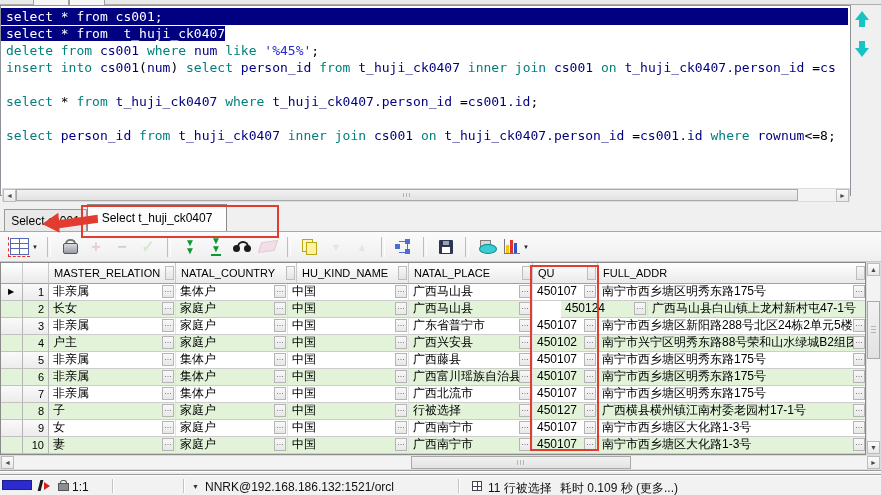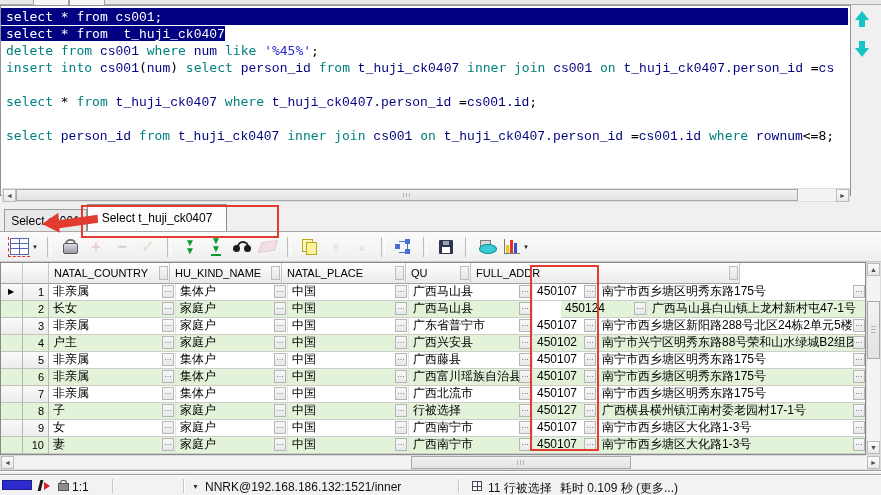--- a/index.html
+++ b/index.html
@@ -12,21 +12,21 @@
   .strip-tab{position:absolute;top:0;height:5px;background:#f6f6f6;border-left:1px solid #a0a0a0;border-right:1px solid #a0a0a0;}
 
   
   #editor{left:0;top:5px;width:851px;height:191px;background:#fff;border:1px solid #8f9399;}
   #editor-lines{position:absolute;left:0;top:2px;right:2px;bottom:16px;overflow:hidden;
     font-family:"DejaVu Sans Mono","Liberation Mono",monospace;font-size:13px;line-height:17px;}
   .line{height:17px;padding-left:5px;white-space:pre;}
   .line.sel-full{background:#000080;}
   .hl{background:#000080;margin-left:-5px;padding-left:5px;}
   .tok.kw{color:#00807f;}
-  .tok.id{color:#000080;font-family:Liberation Mono, monospace;}
+  .tok.id{color:#000080;}
   .tok.str{color:#2b2bd0;}
   .tok.pl{color:#000;}
   .sel-full .tok,.hl .tok{color:#fff;}
 
   
   .sb{background:#f3f3f3;border:1px solid #dcdcdc;}
   .sb .arr{position:absolute;width:13px;height:13px;font-size:7px;line-height:12px;text-align:center;color:#4a4a4a;
     background:linear-gradient(#fcfcfc,#e8e8e8);border:1px solid #bcbcbc;box-sizing:border-box;}
   .thumb{position:absolute;background:linear-gradient(#f2f2f2,#e2e2e2);border:1px solid #a9a9a9;box-sizing:border-box;}
   .thumb.h::after{content:"";position:absolute;left:50%;top:3px;bottom:3px;width:7px;margin-left:-4px;
@@ -240,20 +240,21 @@
     <button class="tbtn">
       <span class="ticon icon-chart"></span>
       <span class="caret">▼</span>
     </button>
   </div>
 
 <div class="abs" id="grid">
   <div id="grid-header">
       <div class="hcell" style="width: 22px;"><span></span></div>
       <div class="hcell" style="width: 26px;"><span></span></div>
+      <div class="hcell" style="width: 127px;"><span>MASTER_RELATION</span><span class="hbtn"></span></div>
       <div class="hcell" style="width: 121px;"><span>NATAL_COUNTRY</span><span class="hbtn"></span></div>
       <div class="hcell" style="width: 112px;"><span>HU_KIND_NAME</span><span class="hbtn"></span></div>
       <div class="hcell" style="width: 124px;"><span>NATAL_PLACE</span><span class="hbtn"></span></div>
       <div class="hcell" style="width: 65px;"><span>QU</span><span class="hbtn"></span></div>
       <div class="hcell" style="width: 269px;"><span>FULL_ADDR</span><span class="hbtn"></span></div>
     </div>
   <div id="grid-body">
       <div class="grow">
         <div class="gcell mcell" style="width: 22px;">▶</div>
         <div class="gcell ncell" style="width: 26px;">1</div>
@@ -370,21 +371,21 @@
 
 <div class="abs" id="band"></div>
 <div class="abs" id="statusbar">
   <div class="abs" id="progress"></div>
   <div class="abs" id="break-icon"></div>
   <div class="abs" id="mini-lock"></div>
   <span class="txt" style="left:72px;">1:1</span>
   <span class="ssep" style="left:112px;"></span>
   <span class="ssep" style="left:183px;"></span>
   <span id="conn-caret">▼</span>
-  <span class="txt" style="left:205px;">NNRK@192.168.186.132:1521/inner</span>
+  <span class="txt" style="left:205px;">NNRK@192.168.186.132:1521/orcl</span>
   <span class="ssep" style="left:458px;"></span>
   <div class="abs" id="rows-icon"></div>
   <span class="txt" style="left:488px;">11 行被选择</span>
   <span class="txt" style="left:560px;">耗时 0.109 秒 (更多...)</span>
 </div>
 
 <div class="abs anno" id="anno-rect-tab"></div>
 <div class="abs anno" id="anno-rect-qu"></div>
 <div class="abs anno" id="anno-arrow"></div>
 

